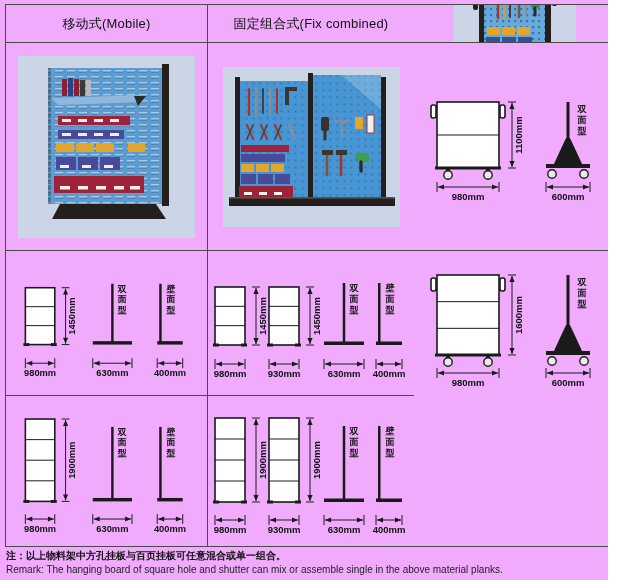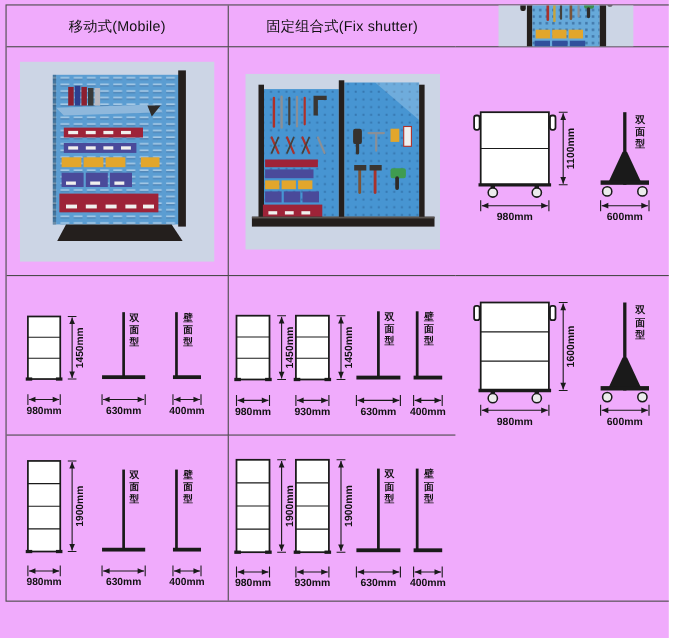--- a/index.html
+++ b/index.html
@@ -44,21 +44,21 @@
 </head>
 <body>
 
 <div class="page">
   <div class="catalog-table">
 
     <div class="cell header-cell">
       <span>移动式(Mobile)</span>
     </div>
     <div class="cell header-cell last-col">
-      <span>固定组合式(Fix shutter)</span>
+      <span>固定组合式(Fix combined)</span>
     </div>
 
     <div class="cell photo-cell">
       <svg viewBox="0 0 123 178" width="123" height="178">
         <defs>
           <pattern id="peg1" width="6" height="6" patternUnits="userSpaceOnUse">
             <rect x="1" y="1" width="2.2" height="2.2" fill="rgba(21,62,112,0.5)"></rect>
           </pattern>
         </defs>
         <rect width="123" height="178" class="pbg"></rect>
@@ -546,13 +546,17 @@
             <line x1="192" y1="119" x2="192" y2="129" class="dln"></line>
             <line x1="167" y1="124" x2="191" y2="124" class="dln"></line>
             <polygon points="167,124 173,121.4 173,126.6" class="dfill"></polygon>
             <polygon points="191,124 185,121.4 185,126.6" class="dfill"></polygon>
             <text x="179" y="137" class="dlabel" text-anchor="middle">400mm</text>
           </g>
         </svg>
       </div>
   </div>
 
+  <div class="footnote">
+    <div class="zh">注：以上物料架中方孔挂板与百页挂板可任意混合或单一组合。</div>
+    <div class="en">Remark: The hanging board of square hole and shutter can mix or assemble single in the above material planks.</div>
+  </div>
 </div>
 
 </body></html>

